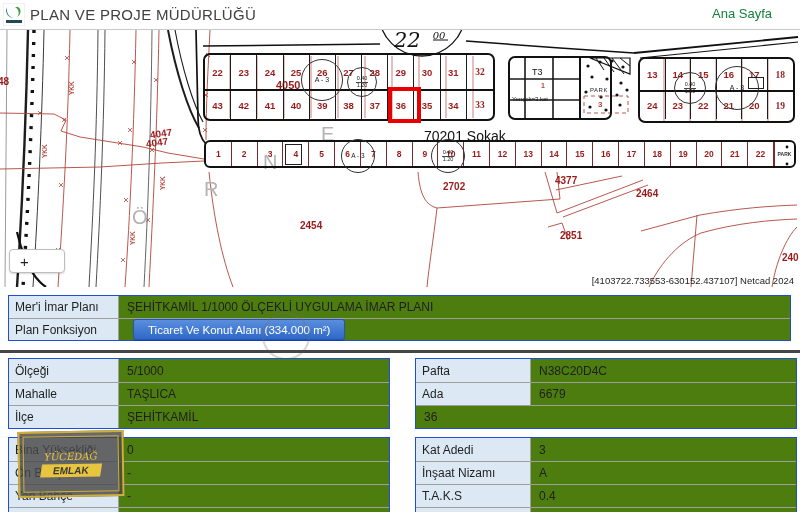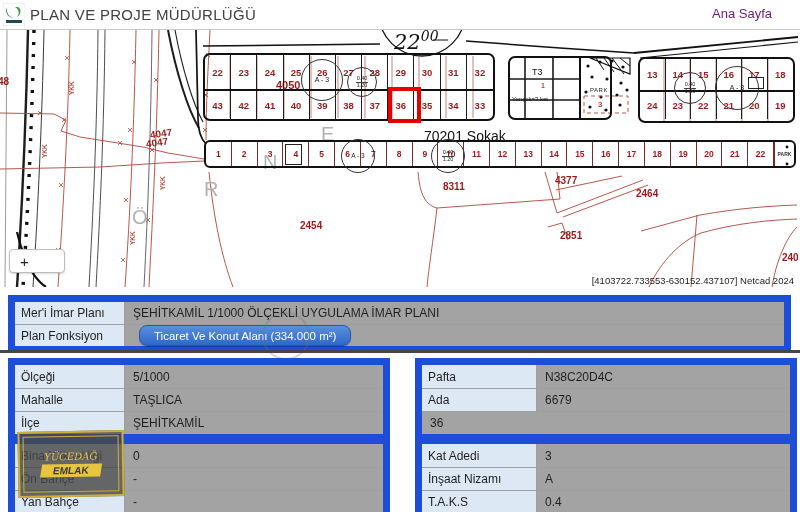--- a/index.html
+++ b/index.html
@@ -3,69 +3,69 @@
 <meta charset="utf-8">
 <style>
   html,body{margin:0;padding:0;background:#e9e9e9;}
   #page{position:relative;width:800px;height:512px;background:#fff;overflow:hidden;
         font-family:"Liberation Sans",sans-serif;color:#222;}
   
   .header{position:absolute;left:0;top:0;width:800px;height:29px;background:#fff;
           border-bottom:1px solid #c9c9c9;}
   .logo{position:absolute;left:3px;top:3px;width:22px;height:23px;}
   .title{position:absolute;left:30px;top:6px;font-size:15px;color:#414141;letter-spacing:.3px;}
-  .home{position:absolute;left:712px;top:6px;font-size:13px;color:#701a75;cursor:pointer;}
+  .home{position:absolute;left:712px;top:6px;font-size:13px;color:#15803d;cursor:pointer;}
   
   .map{position:absolute;left:0;top:30px;width:800px;height:257px;background:#fff;}
   .mapsvg{position:absolute;left:0;top:0;}
   .maplabel{position:absolute;font-weight:bold;color:#9a1a1a;}
   .blk{position:absolute;border:2px solid #111;border-radius:7px;box-sizing:border-box;background:transparent;}
   .brow{display:grid;box-sizing:border-box;}
   .brow span{display:flex;align-items:center;justify-content:center;
              border-right:1px solid #1c1c1c;font-weight:bold;font-size:9.5px;color:#9a1a1a;}
-  .brow span:last-child{border-right:none;}
+  .brow span:last-child{border-right:none;font-family:Liberation Serif, serif;}
   .r1{border-bottom:2px solid #111;}
   .hlbox{position:absolute;border:4px solid #e80000;box-sizing:border-box;}
   .strip{position:absolute;left:204px;top:110px;width:592px;height:28px;border:2px solid #111;
          border-radius:6px;box-sizing:border-box;display:flex;}
   .strip-cells{flex:1;display:grid;grid-template-columns:repeat(22,1fr);}
   .strip-cells span{display:flex;align-items:center;justify-content:center;
         border-right:1px solid #7a2a2a;font-weight:bold;font-size:8.5px;color:#9a1a1a;}
   .park-cell{width:19px;display:flex;align-items:center;justify-content:center;
         border-left:1px solid #7a2a2a;font-size:5px;font-weight:bold;color:#333;letter-spacing:0;}
   .circ{position:absolute;border:1px solid #333;border-radius:50%;box-sizing:border-box;
         display:flex;flex-direction:column;align-items:center;justify-content:center;
         font-size:6.5px;color:#222;background:transparent;line-height:1.05;}
   .circ .den{border-top:1px solid #444;padding:0 1px;}
   .sqr{position:absolute;border:1.5px solid #222;box-sizing:border-box;}
   .street-name{position:absolute;left:424px;top:98px;font-size:14px;color:#111;}
   .road22{position:absolute;left:394px;top:-2px;font-family:"DejaVu Serif",serif;font-style:italic;
           font-size:21px;color:#111;}
-  .road22 sup{font-size:14px;}
+  .road22 sup{font-size:10px;margin-left:12px;}
   .credit{position:absolute;left:520px;top:245px;width:274px;text-align:right;font-size:9.5px;color:#1d1d1d;}
   .zoomctl{position:absolute;left:9px;top:219px;width:56px;height:24px;background:#fff;
            border:1px solid #bdbdbd;border-radius:4px;box-shadow:0 1px 2px rgba(0,0,0,.15);
            display:flex;align-items:center;padding-left:10px;box-sizing:border-box;
            font-size:15px;color:#222;cursor:pointer;}
   .t3txt{position:absolute;font-size:9px;color:#111;}
   .t3note{position:absolute;font-size:6px;color:#111;white-space:nowrap;}
   .redmark{position:absolute;color:#b0453a;font-weight:bold;}
   .parklbl{position:absolute;font-size:6px;letter-spacing:.5px;color:#222;}
   
-  .tbl{position:absolute;border:7px solid #1d4ed8;background:#a3a3a3;box-sizing:border-box;}
+  .tbl{position:absolute;border:1px solid #1d4ed8;background:#4d7c0f;box-sizing:border-box;}
   .trow{display:flex;border-top:1px solid #9f9f9f;box-sizing:border-box;}
   .trow:first-child{border-top:none;}
   .lab{width:110px;background:#dce8f3;border-right:1px solid #9f9f9f;padding:3px 6px;
        font-size:12px;box-sizing:border-box;display:flex;align-items:center;color:#1f1f1f;}
   .val{flex:1;padding:3px 8px;font-size:12px;display:flex;align-items:center;color:#1f1f1f;box-sizing:border-box;}
   .wide .lab{width:115px;}
   .rowh{height:23px;}
   .rowh1{height:22px;}
   .fbtn{margin-left:6px;padding:1px 14px;height:17px;display:flex;align-items:center;
-        background:linear-gradient(#5a8fdd,#2e68c8);border:1px solid #2458b0;border-radius:8px;
+        background:linear-gradient(#5a8fdd,#2e68c8);border:1px solid #2458b0;border-radius:3px;
         color:#fff;font-size:11.5px;cursor:pointer;box-shadow:0 1px 1px rgba(0,0,0,.2);}
   .divider{position:absolute;left:0;top:350px;width:800px;height:3px;background:#454545;}
   .stamp{position:absolute;left:262px;top:312px;width:44px;height:44px;border-radius:50%;
          border:2px solid rgba(110,110,110,.28);pointer-events:none;}
   
   .wm{position:absolute;left:18px;top:431px;width:106px;height:66px;background:rgba(72,72,72,.82);
       border:2px solid #cfae3a;transform:rotate(-1deg);box-sizing:border-box;}
   .wm-inner{position:absolute;left:3px;top:3px;right:3px;bottom:3px;border:1px solid #cfae3a;
       display:flex;flex-direction:column;align-items:center;justify-content:center;gap:2px;}
   .wm-name{font-family:"DejaVu Serif",serif;font-style:italic;font-size:10px;color:#e8c53f;}
@@ -181,21 +181,21 @@
 
     <div class="road22">
       <span>22</span><sup>00</sup>
     </div>
 
     <div class="maplabel" style="left:-2px;top:46px;font-size:10px;">48</div>
     <div class="maplabel" style="left:276px;top:49px;font-size:11px;">4050</div>
     <div class="maplabel" style="left:150px;top:98px;font-size:10px;transform:rotate(-8deg);">4047</div>
     <div class="maplabel" style="left:146px;top:107px;font-size:10px;transform:rotate(-8deg);">4047</div>
     <div class="maplabel" style="left:300px;top:190px;font-size:10px;">2454</div>
-    <div class="maplabel" style="left:443px;top:151px;font-size:10px;">8311</div>
+    <div class="maplabel" style="left:443px;top:151px;font-size:10px;">2702</div>
     <div class="maplabel" style="left:555px;top:145px;font-size:10px;">4377</div>
     <div class="maplabel" style="left:560px;top:200px;font-size:10px;">2851</div>
     <div class="maplabel" style="left:636px;top:158px;font-size:10px;">2464</div>
     <div class="maplabel" style="left:782px;top:222px;font-size:10px;">240</div>
 
     <div class="blk" style="left:203px;top:23px;width:292px;height:68px;">
       <div class="brow r1" style="grid-template-columns:repeat(11,1fr);height:36px;">
           <span>22</span>
           <span>23</span>
           <span>24</span>

